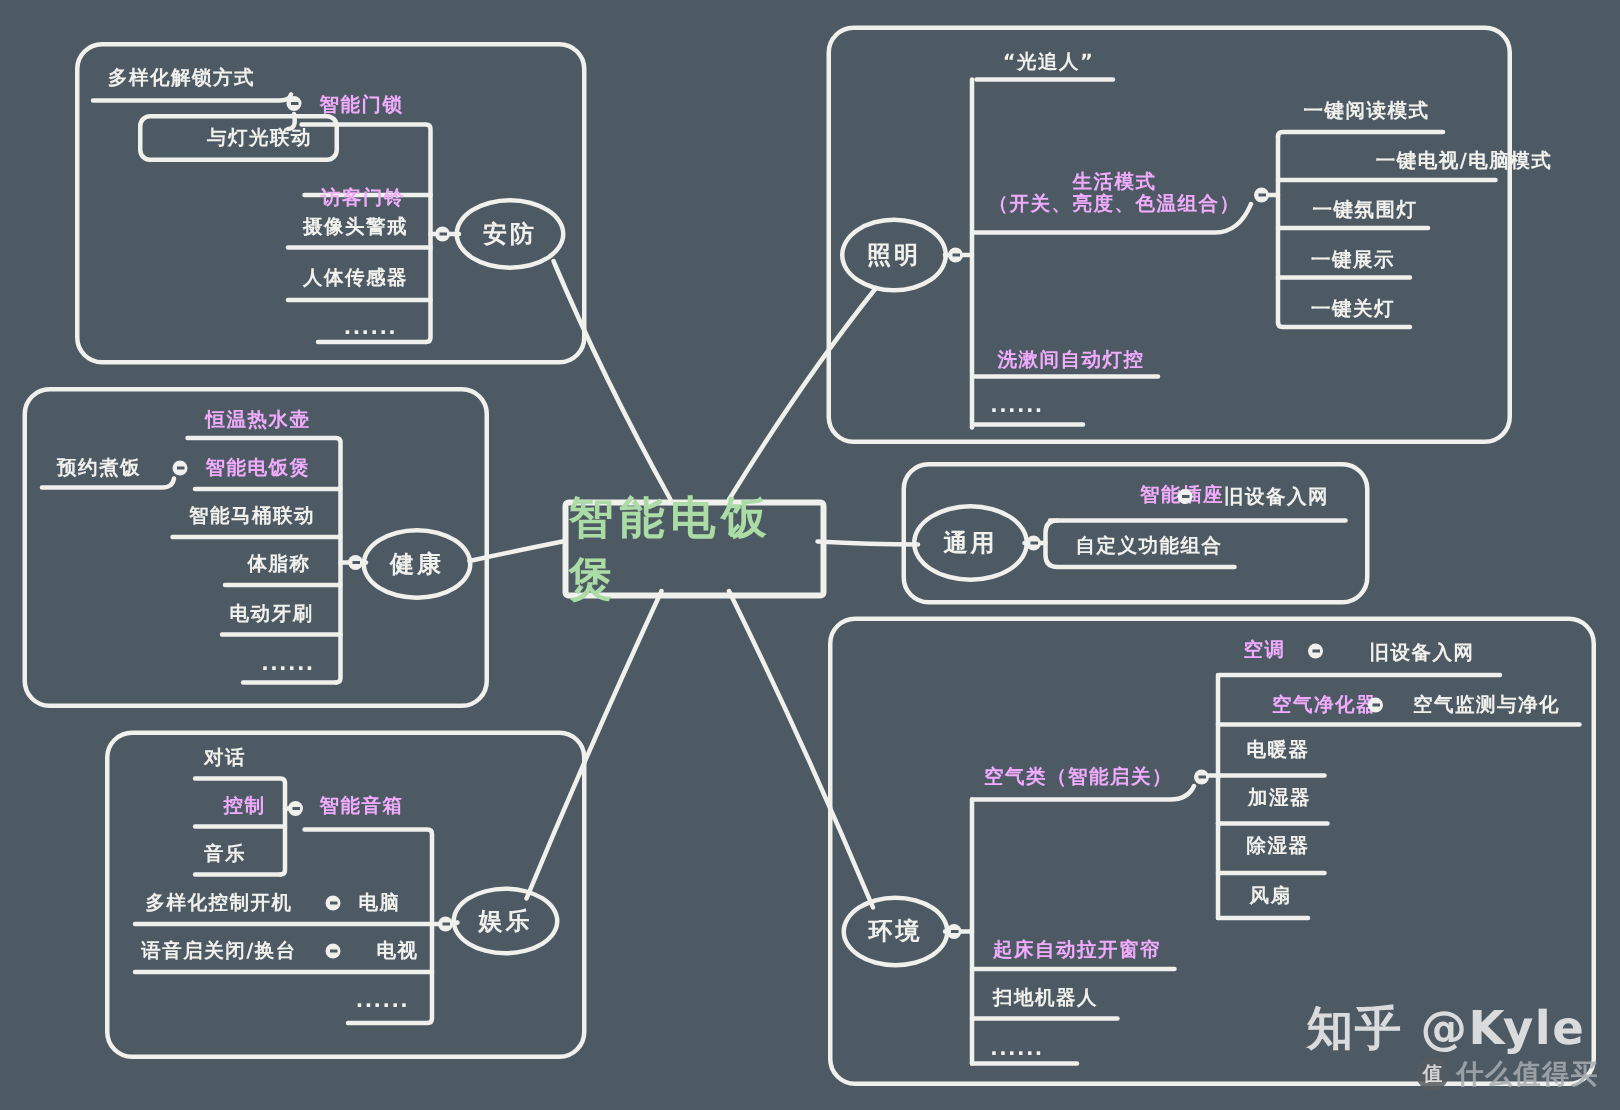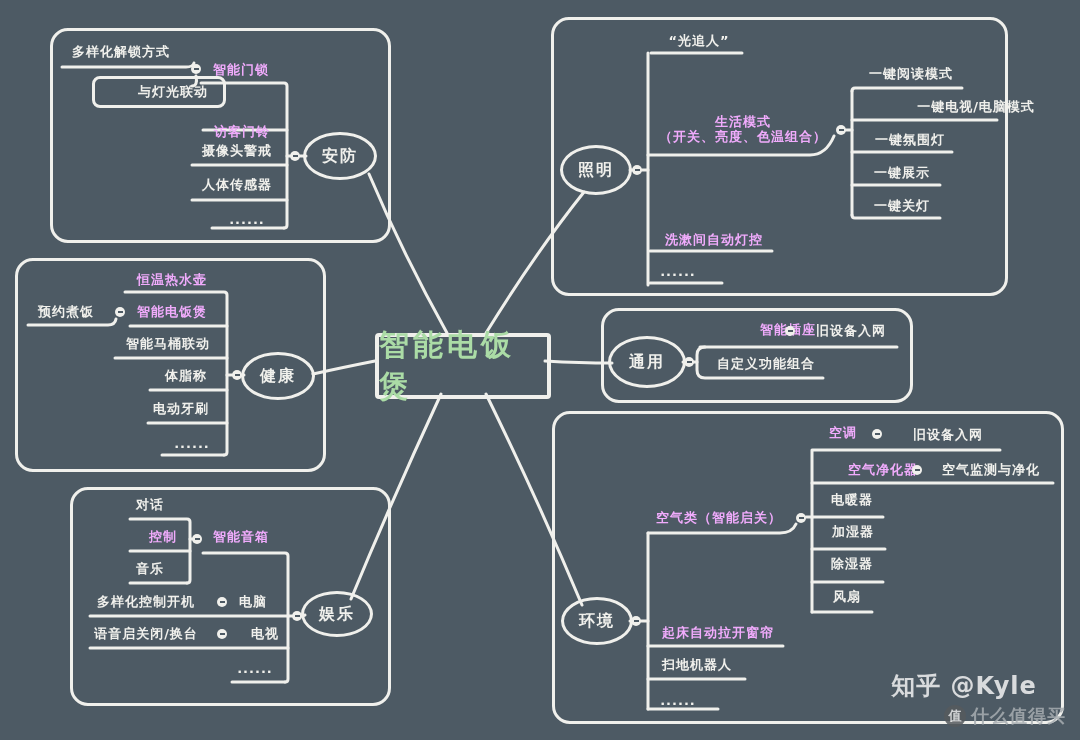--- a/index.html
+++ b/index.html
@@ -16,21 +16,21 @@
   .boxnode{position:absolute;border:3px solid #f0f0ec;border-radius:8px;display:flex;align-items:center;
            justify-content:center;z-index:4;font-weight:bold;font-size:13px;color:#f0f0ec;letter-spacing:1px;}
   .centerbox{position:absolute;left:375px;top:333px;width:168px;height:58px;border:4px solid #f0f0ec;
              border-radius:4px;display:flex;align-items:center;justify-content:center;z-index:4;
              font-weight:bold;font-size:30px;color:#abdca6;letter-spacing:4px;}
   .dot{position:absolute;width:10px;height:10px;transform:translate(-50%,-50%);background:#f0f0ec;
        border-radius:50%;display:flex;align-items:center;justify-content:center;z-index:5;}
   .dot span{display:block;width:5px;height:2px;background:#4d5a64;}
   .two-line{text-align:center;line-height:15px;}
   .wm-zhihu{position:absolute;transform:translate(-50%,-50%);left:964px;top:686px;z-index:6;
-            font-size:24px;font-weight:bold;color:#d9dbdd;letter-spacing:1px;white-space:nowrap;text-align:right;}
+            font-size:31px;font-weight:bold;color:#d9dbdd;letter-spacing:1px;white-space:nowrap;text-align:right;}
   .wm-smzdm{position:absolute;left:944px;top:704px;z-index:6;display:flex;align-items:center;gap:5px;opacity:.85;}
   .wm-smzdm .logo{width:22px;height:22px;border-radius:50%;background:#565a5e;color:#e8e8e8;display:flex;
                   align-items:center;justify-content:center;font-size:13px;font-weight:bold;}
   .wm-smzdm .txt{font-size:18px;font-weight:bold;color:#a7adb1;letter-spacing:1px;white-space:nowrap;}
 </style>
 </head>
 <body>
 
 <div class="stage">
 

